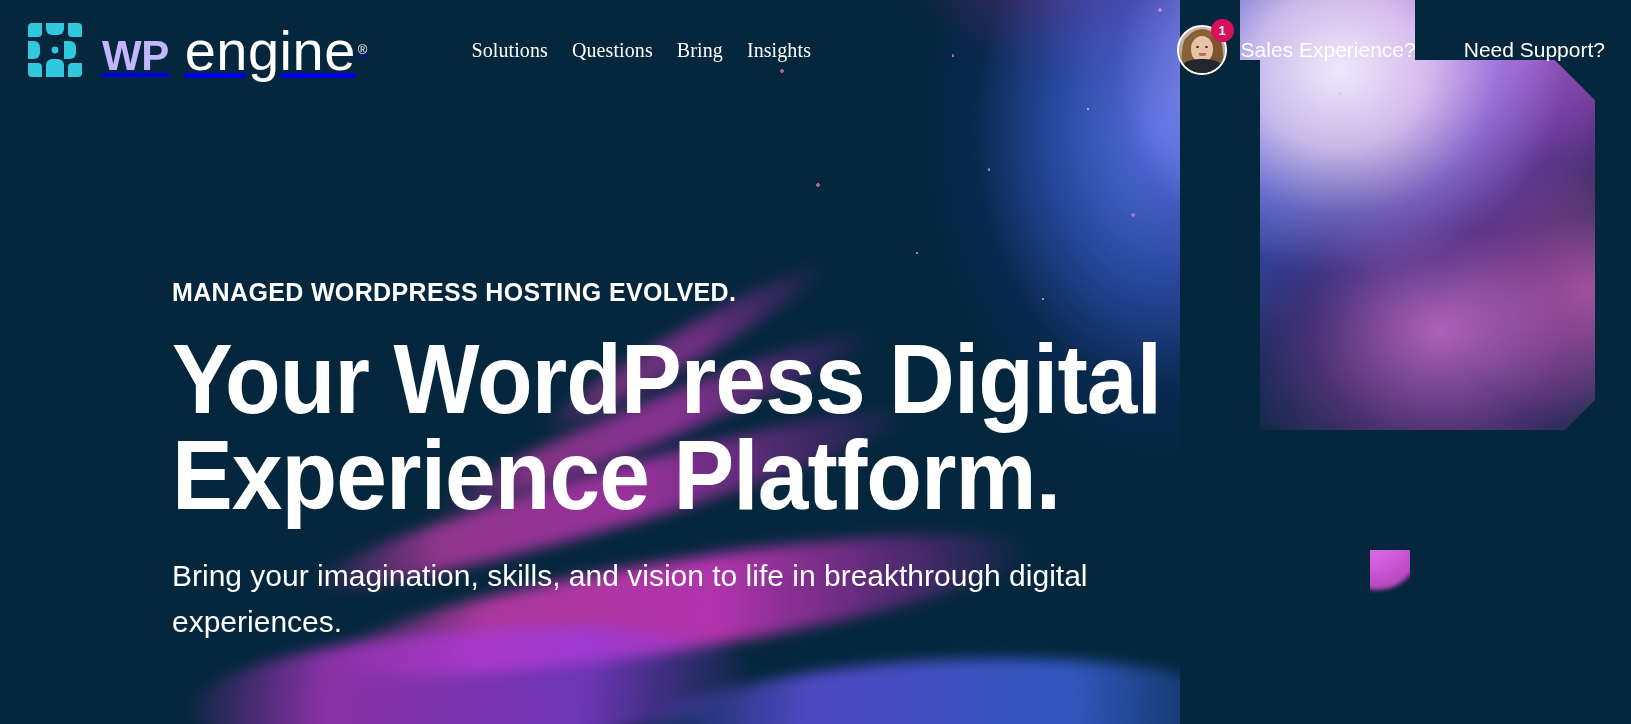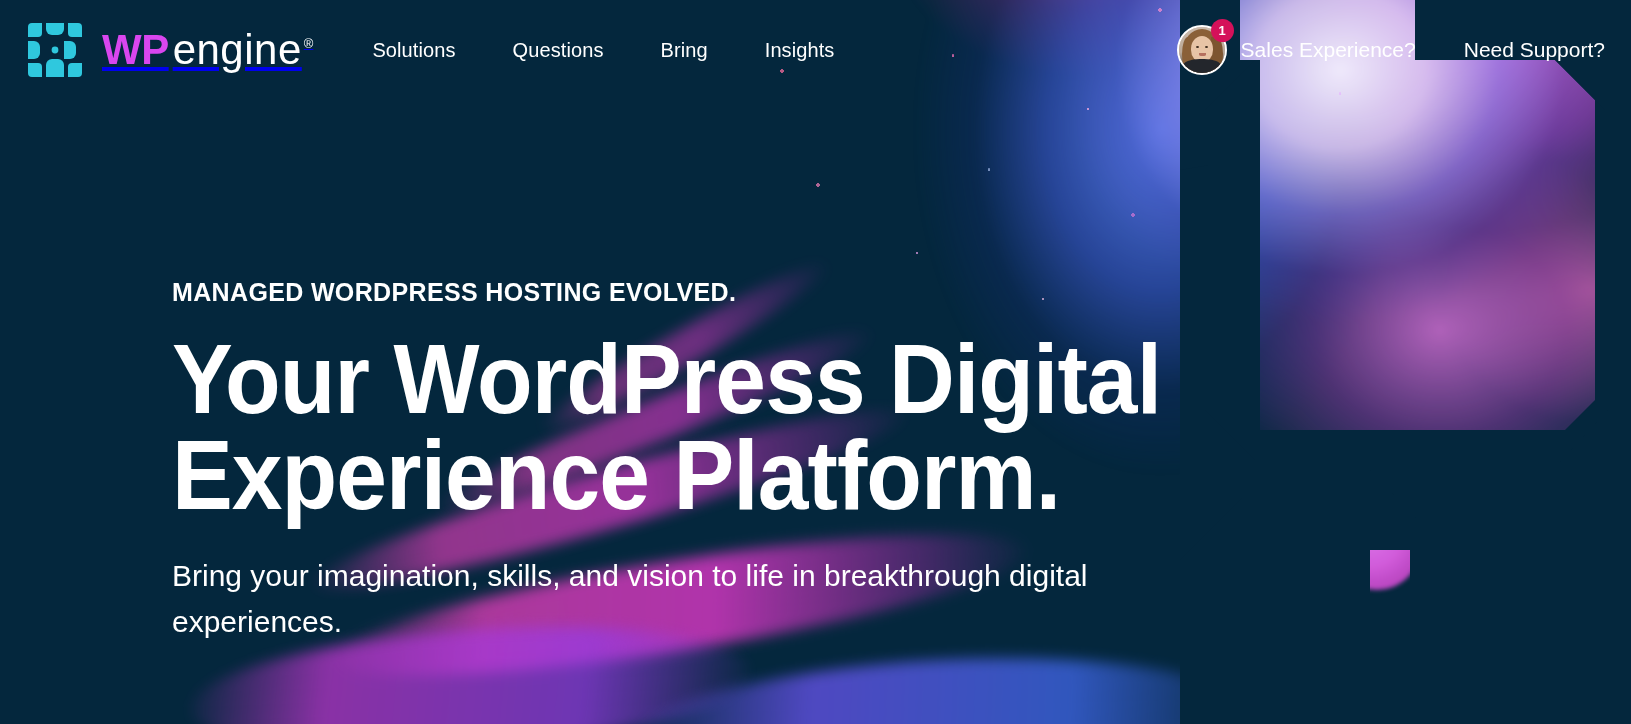--- a/index.html
+++ b/index.html
@@ -100,31 +100,31 @@
     z-index:40;
   }
 
   .brand { display:flex; align-items:center; margin-left:26px; }
 
   .mark { width:58px; height:58px; display:block; }
 
   .wordmark { margin-left:18px; display:flex; align-items:baseline; }
   .wm-wp {
     font-family:"Liberation Sans", sans-serif;
-    font-weight:bold; font-size:42px; color:#d946ef;
+    font-weight:bold; font-size:42px; color:#c4b5fd;
     letter-spacing:-.5px;
   }
   .wm-engine {
     font-family:"Liberation Sans", sans-serif;
-    font-weight:300; font-size:42px; color:#ffffff;
-    letter-spacing:.5px; margin-left:4px;
+    font-weight:300; font-size:56px; color:#ffffff;
+    letter-spacing:.5px; margin-left:16px;
   }
   .wm-reg { font-size:13px; color:#ffffff; margin-left:2px; position:relative; top:-16px; }
 
-  .nav { display:flex; align-items:center; margin-left:59px; gap:57px; }
+  .nav { display:flex; align-items:center; margin-left:104px; gap:24px;font-family:Liberation Serif, serif; }
   .nav a {
     color:#ffffff; text-decoration:none;
     font-size:20px; font-weight:400; letter-spacing:.1px;
     white-space:nowrap;
   }
 
   .head-right {
     margin-left:auto; margin-right:26px;
     display:flex; align-items:center;
   }

